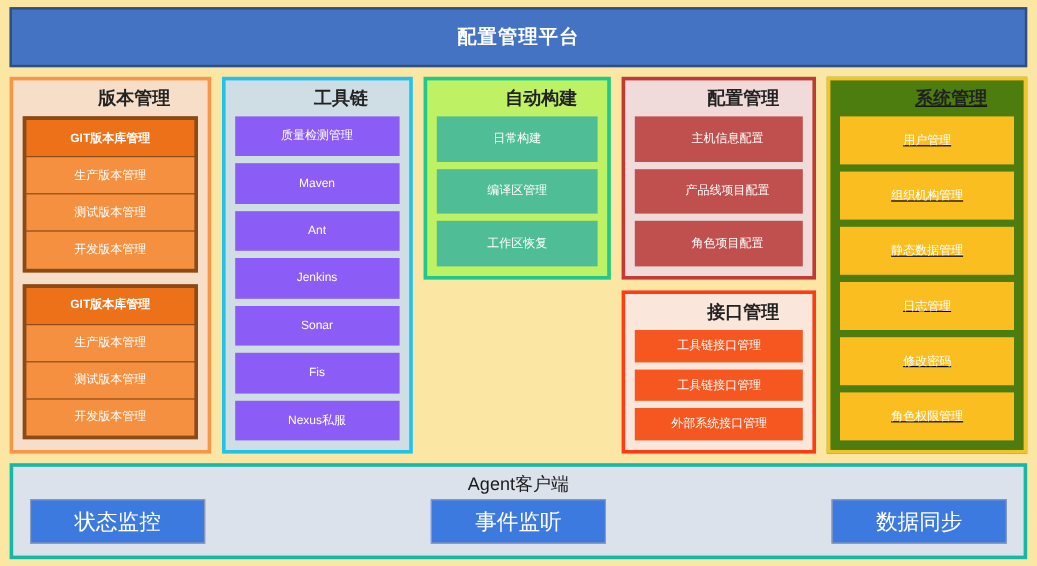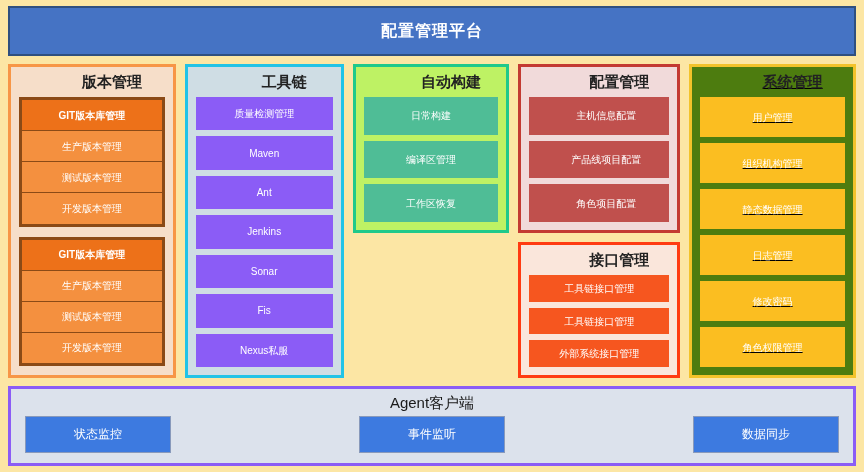--- a/index.html
+++ b/index.html
@@ -173,21 +173,21 @@
     flex: 1 1 auto;
     text-decoration: underline;
   }
   .panel-system .item { background: #FBBE21; }
 
   
   .agent {
     margin-top: 8px;
     flex: 0 0 80px;
     box-sizing: border-box;
-    border: 3px solid #8b5cf6;
+    border: 3px solid #14b8a6;
     background: #DCE2EC;
     display: flex;
     flex-direction: column;
     overflow: hidden;
   }
   .agent-title {
     text-align: center;
     font-size: 15px;
     font-weight: 400;
     color: #1A1A1A;
@@ -199,21 +199,21 @@
     display: flex;
     justify-content: space-between;
     padding: 0 14px 10px;
     min-height: 0;
   }
   .agent-btn {
     width: 146px;
     background: #3D7AE0;
     border: 1px solid #8899BB;
     color: #FFFFFF;
-    font-size: 12px;
+    font-size: 18px;
     display: flex;
     align-items: center;
     justify-content: center;
     box-sizing: border-box;
   }
 </style>
 </head>
 <body>
 
 <div id="root">

